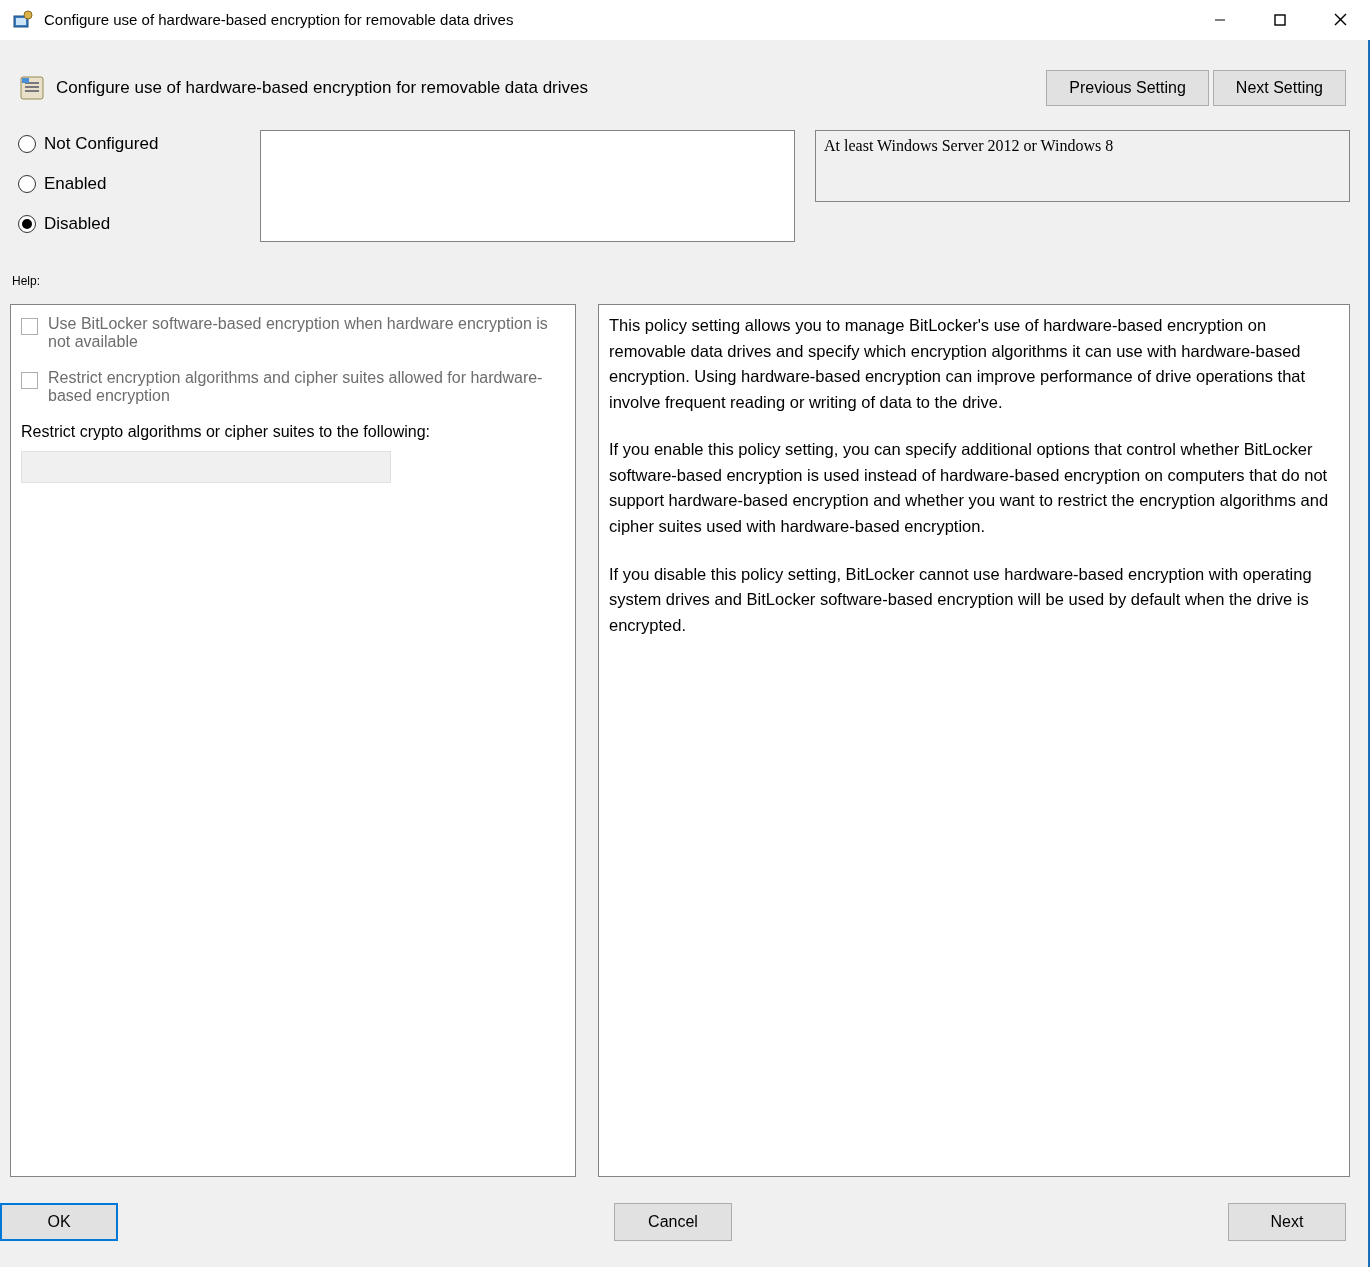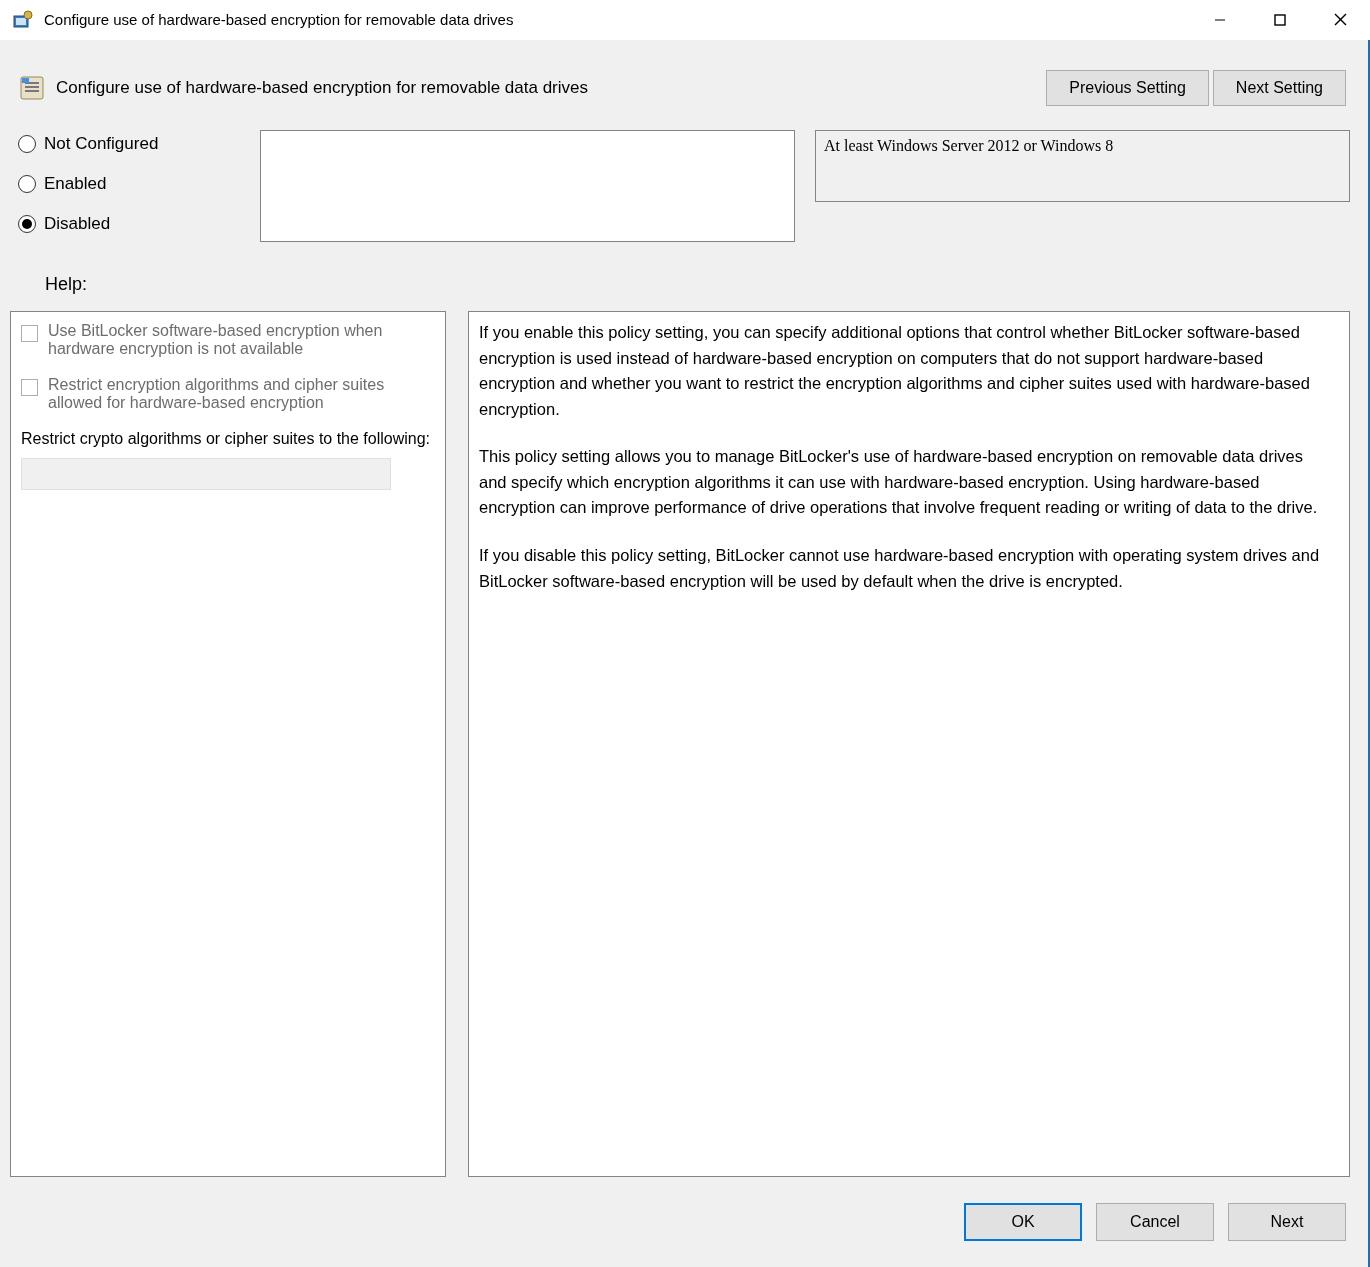--- a/index.html
+++ b/index.html
@@ -141,30 +141,30 @@
     font-size: 16px;
     padding: 6px 24px 6px 8px;
     overflow-y: scroll;
   }
   .section-labels {
     display:flex;
     padding: 10px 18px 6px 12px;
     gap: 30px;
   }
   .section-labels .left { width: 500px; font-size:17px;}
-  .section-labels .right { font-size:18px;margin-left:33px;}
+  .section-labels .right { font-size:12px;}
   .panels {
     display:flex;
     gap: 22px;
     padding: 10px 18px 10px 10px;
     flex: 1;
     min-height: 0;
   }
   .options-panel {
-    width: 436px;
+    width: 566px;
     border: 1px solid #848484;
     background: #fff;
     padding: 10px 10px;
     font-size: 16px;
   }
   .chk-row {
     display:flex;
     align-items:flex-start;
     gap: 10px;
     margin-bottom: 18px;
@@ -192,21 +192,21 @@
     background:#fff;
     padding: 8px 20px 8px 10px;
     font-size: 16.5px;
     line-height: 1.55;
     overflow-y: scroll;
     position:relative;
   }
   .help-panel p { margin: 0 0 22px 0; }
   .footer {
     display:flex;
-    justify-content:flex-end;
+    justify-content:space-between;
     gap: 14px;
     padding: 16px 22px 26px 0;
   }
   .footer .btn {
     width: 118px;
     padding: 8px 0;
     text-align:center;
   }
   .footer .btn.primary {
     border: 2px solid #0078d7;
@@ -305,22 +305,22 @@
         <span>Use BitLocker software-based encryption when hardware encryption is not available</span>
       </div>
       <div class="chk-row">
         <span class="chk"></span>
         <span>Restrict encryption algorithms and cipher suites allowed for hardware-based encryption</span>
       </div>
       <div class="opt-label">Restrict crypto algorithms or cipher suites to the following:</div>
       <div class="disabled-input"></div>
     </div>
     <div class="help-panel">
+      <p>This policy setting allows you to manage BitLocker's use of hardware-based encryption on removable data drives and specify which encryption algorithms it can use with hardware-based encryption. Using hardware-based encryption can improve performance of drive operations that involve frequent reading or writing of data to the drive.</p>
       <p>If you enable this policy setting, you can specify additional options that control whether BitLocker software-based encryption is used instead of hardware-based encryption on computers that do not support hardware-based encryption and whether you want to restrict the encryption algorithms and cipher suites used with hardware-based encryption.</p>
-      <p>This policy setting allows you to manage BitLocker's use of hardware-based encryption on removable data drives and specify which encryption algorithms it can use with hardware-based encryption. Using hardware-based encryption can improve performance of drive operations that involve frequent reading or writing of data to the drive.</p>
       <p>If you disable this policy setting, BitLocker cannot use hardware-based encryption with operating system drives and BitLocker software-based encryption will be used by default when the drive is encrypted.</p>
     </div>
   </div>
 
   <div class="footer">
     <button class="btn primary">OK</button>
     <button class="btn">Cancel</button>
     <button class="btn">Next</button>
   </div>
 

